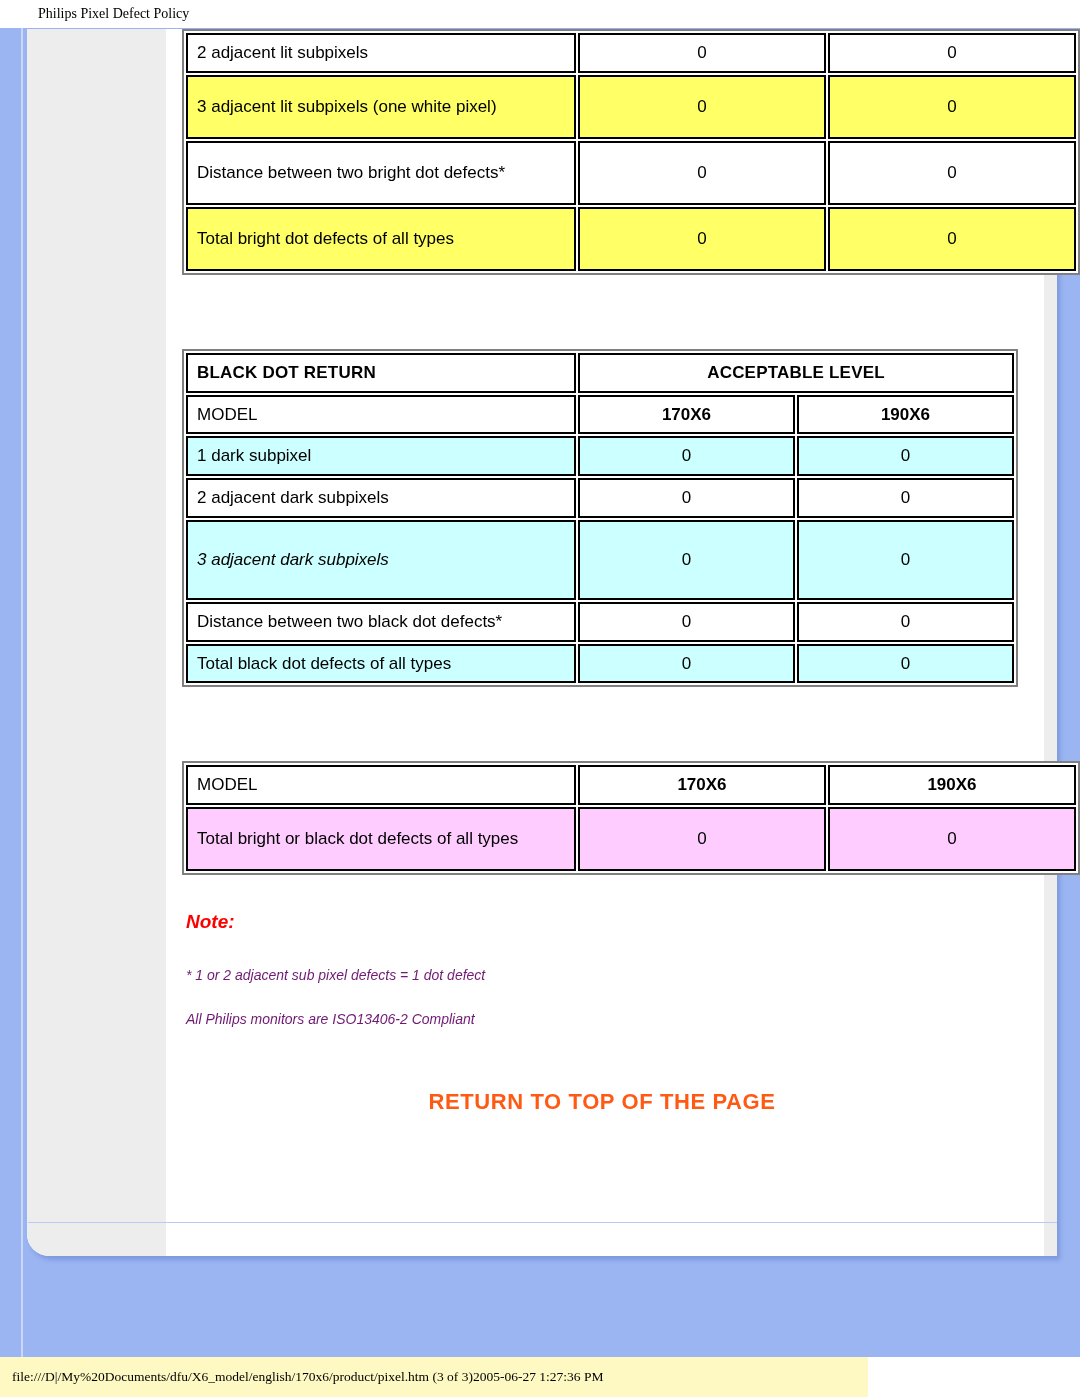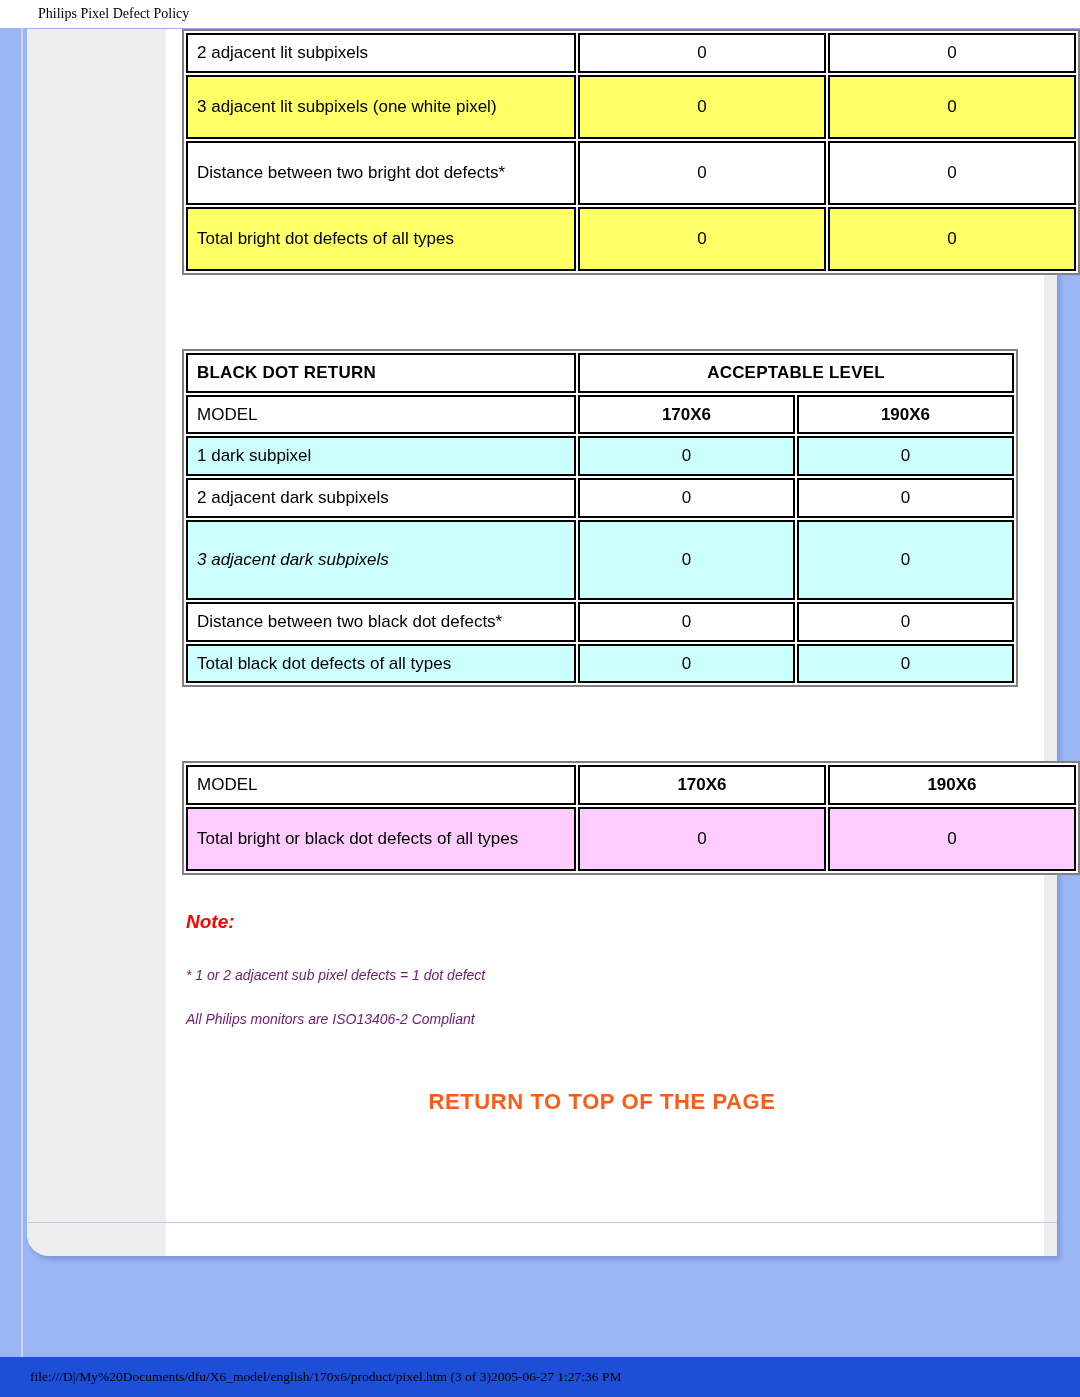--- a/index.html
+++ b/index.html
@@ -25,27 +25,27 @@
     font-size: 14px;
     color: #000000;
     line-height: 28px;
     padding-left: 30px;
     box-sizing: border-box;
     white-space: nowrap;
   }
   .print-footer {
     position: absolute;
     left: 0; bottom: 0;
-    width: 1080px; height: 40px;
-    background: #1d4ed8;
+    width: 868px; height: 40px;
+    background: #fef9c3;
     font-family: "Liberation Serif", serif;
     font-size: 13.5px;
     color: #000000;
     line-height: 40px;
-    padding-left: 30px;
+    padding-left: 12px;
     box-sizing: border-box;
     white-space: nowrap;
   }
 
   
   .page-backdrop {
     position: absolute;
     left: 0; top: 28px;
     width: 1080px; height: 1329px;
     background: #9bb5f3;

